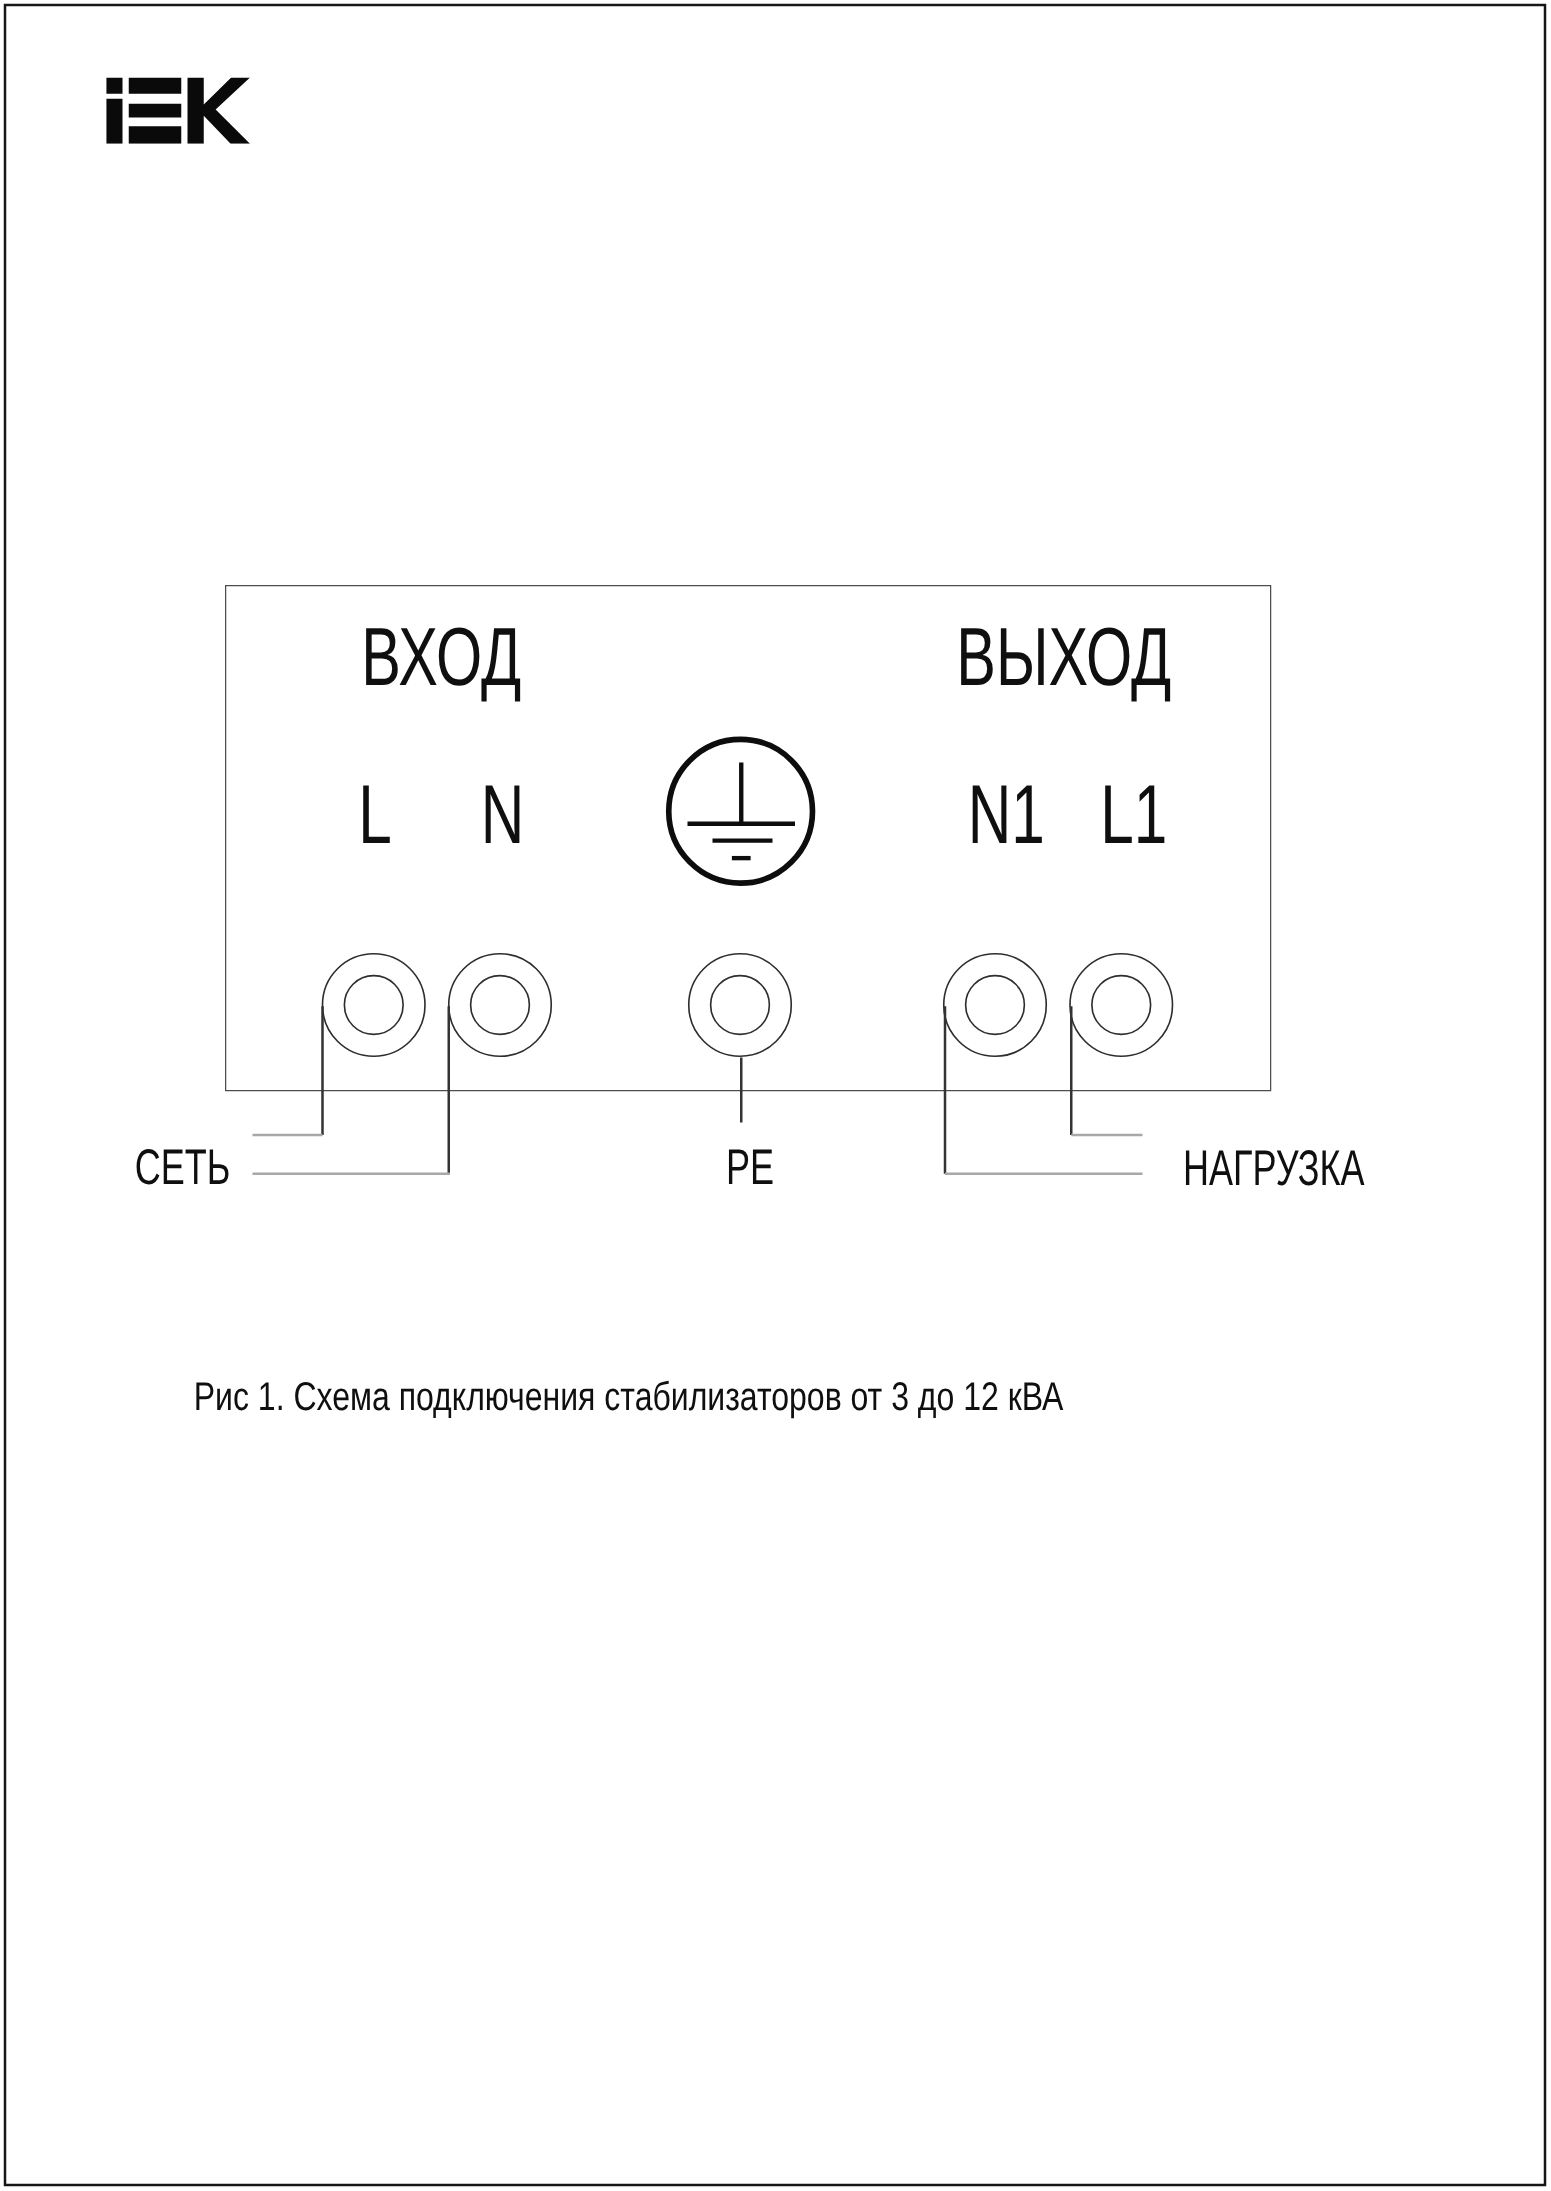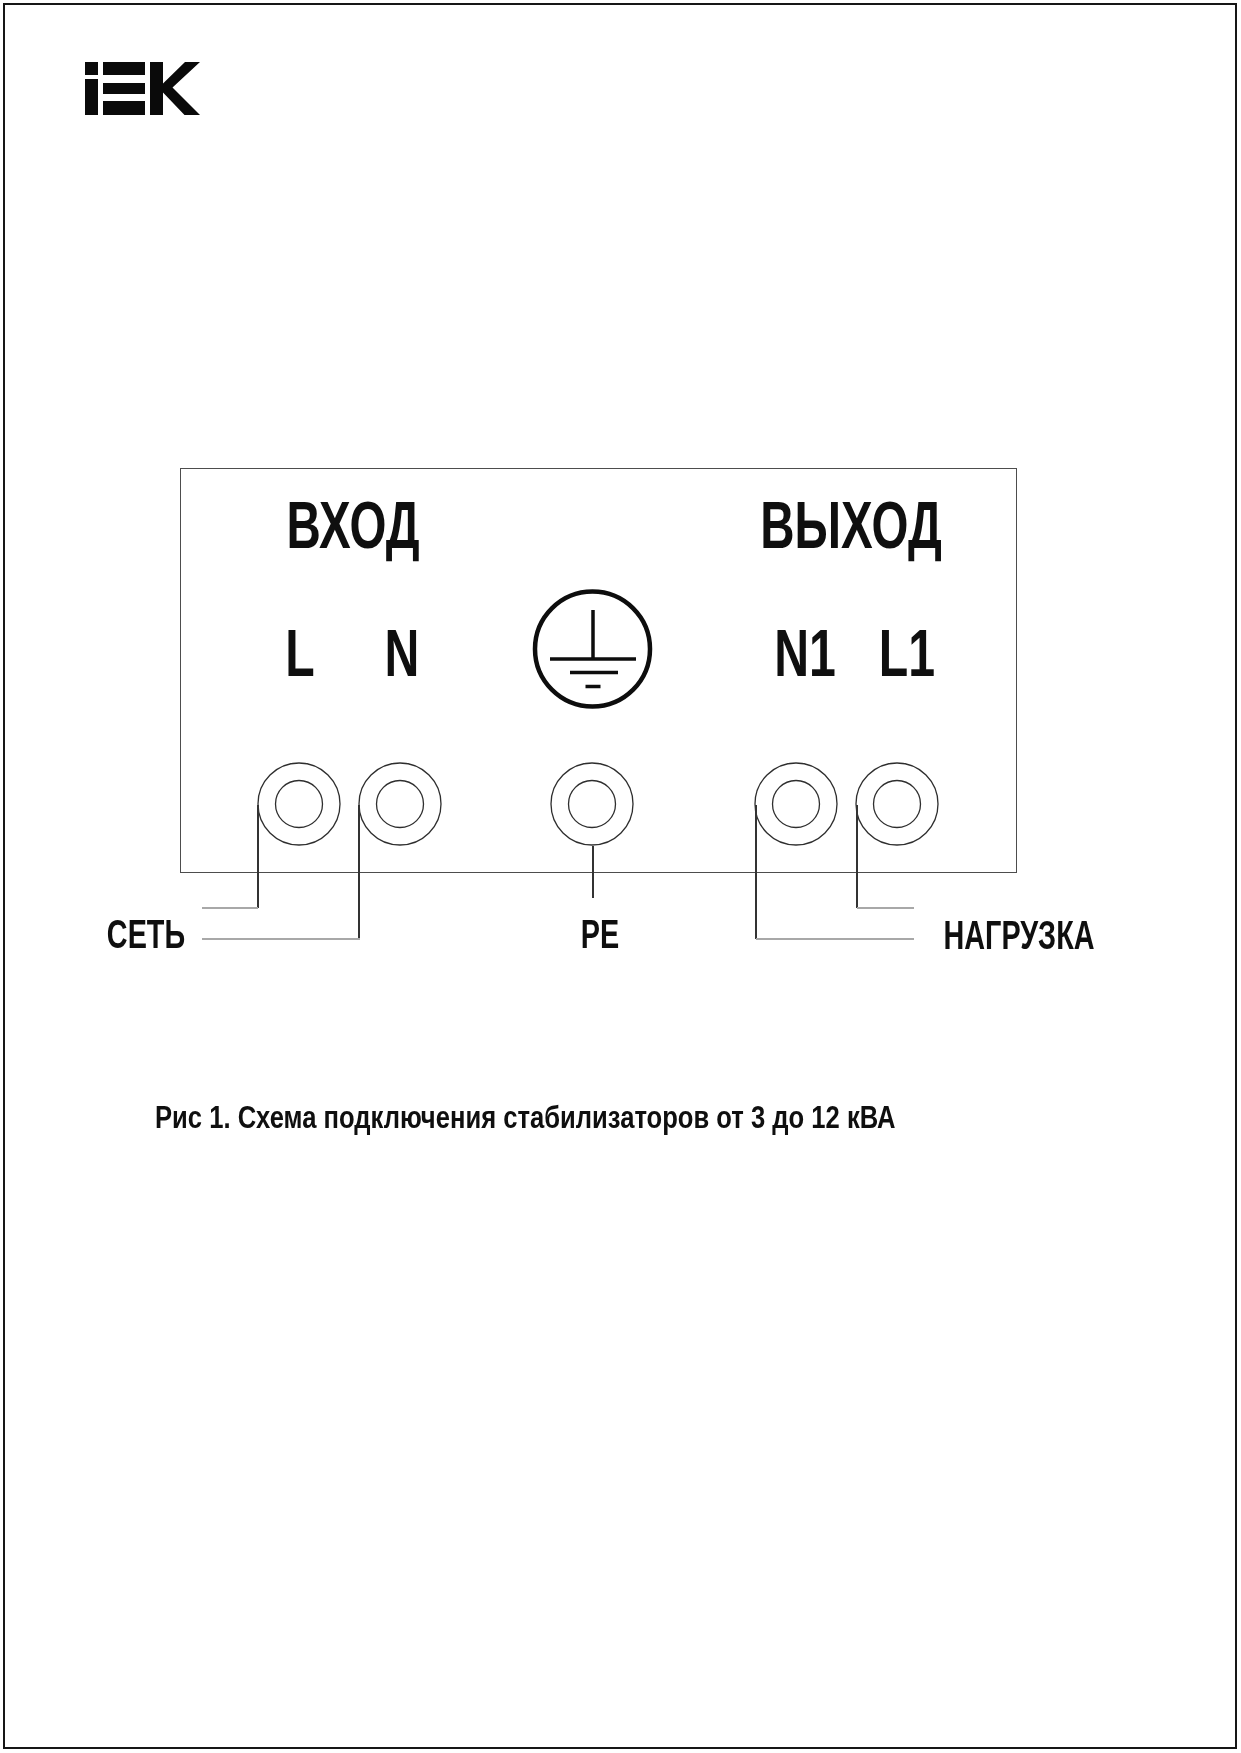--- a/index.html
+++ b/index.html
@@ -8,21 +8,20 @@
     background: #ffffff;
   }
   .page {
     position: relative;
     width: 1241px;
     height: 1753px;
     background: #ffffff;
     font-family: "Liberation Sans", "DejaVu Sans", sans-serif;
     color: #0f0f0f;
     overflow: hidden;
-    font-weight: bold;
   }
   .page-frame {
     position: absolute;
     left: 3px; top: 3px; right: 4px; bottom: 4px;
     border: 2px solid #161616;
     pointer-events: none;
   }
   .logo {
     position: absolute;
     left: 85px; top: 62px;

